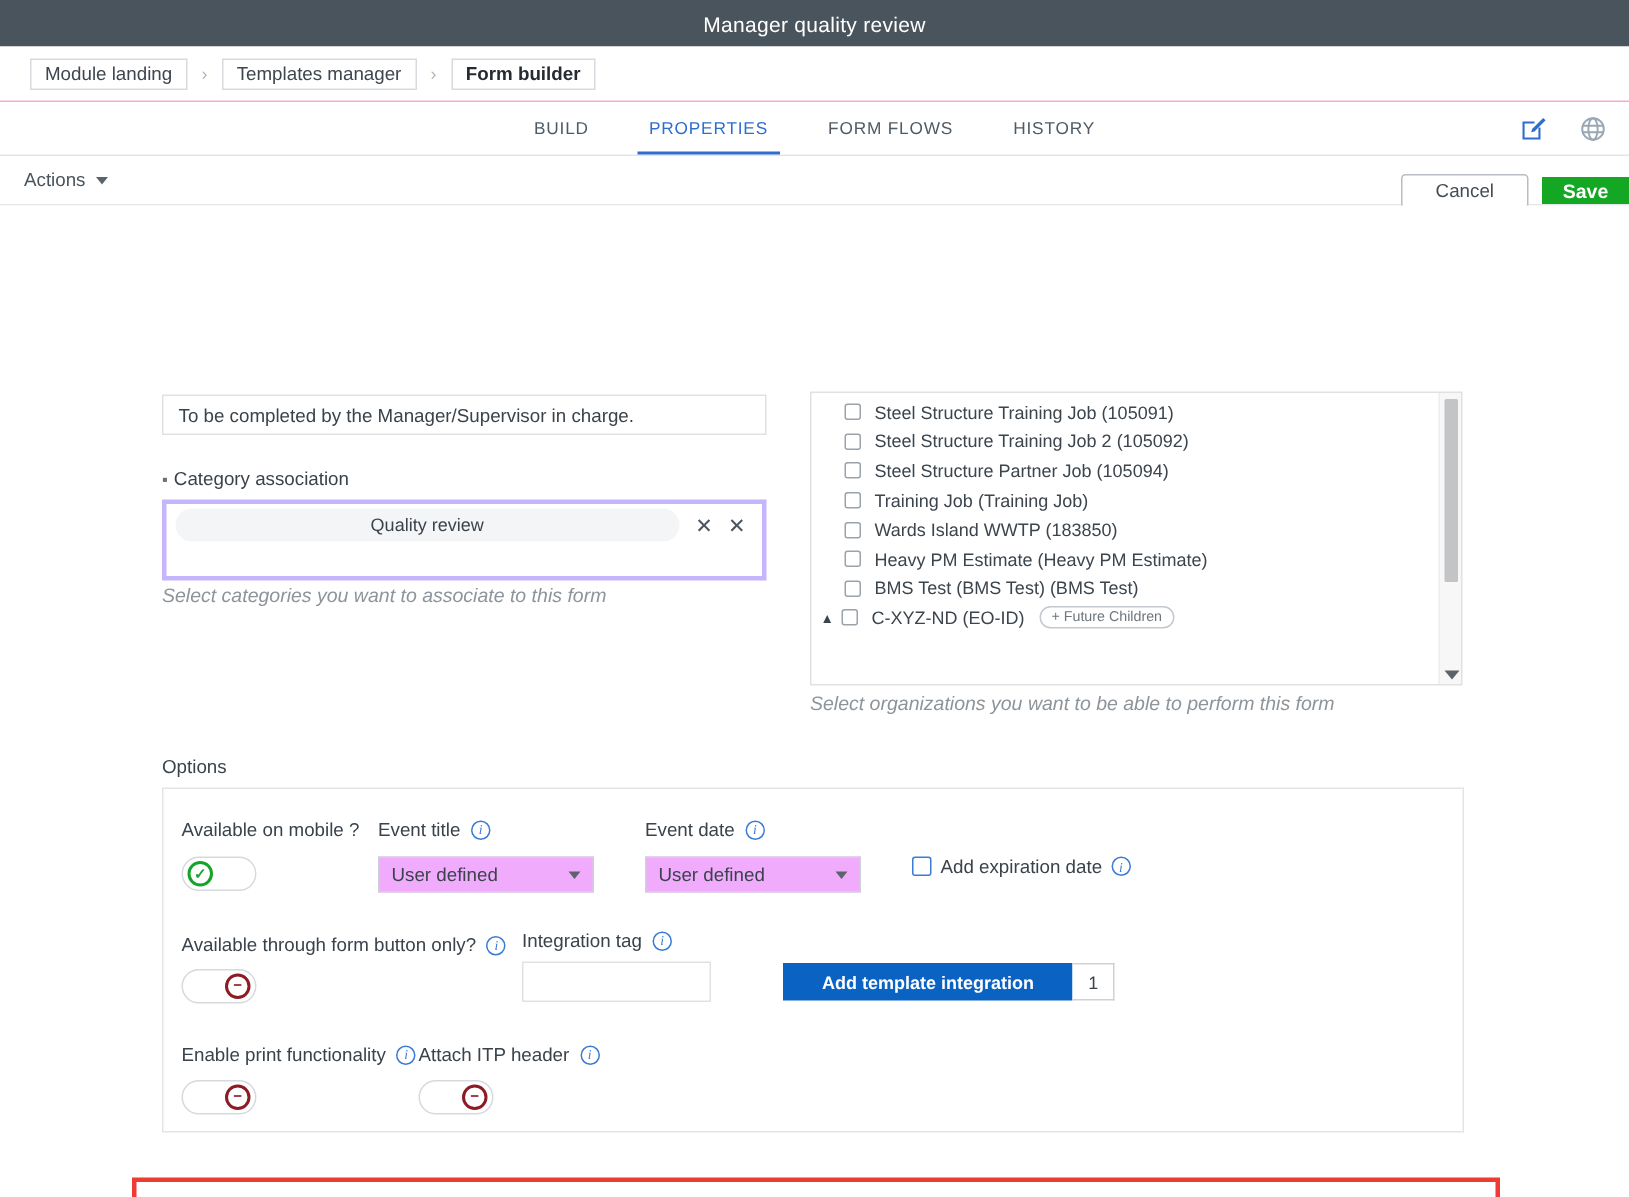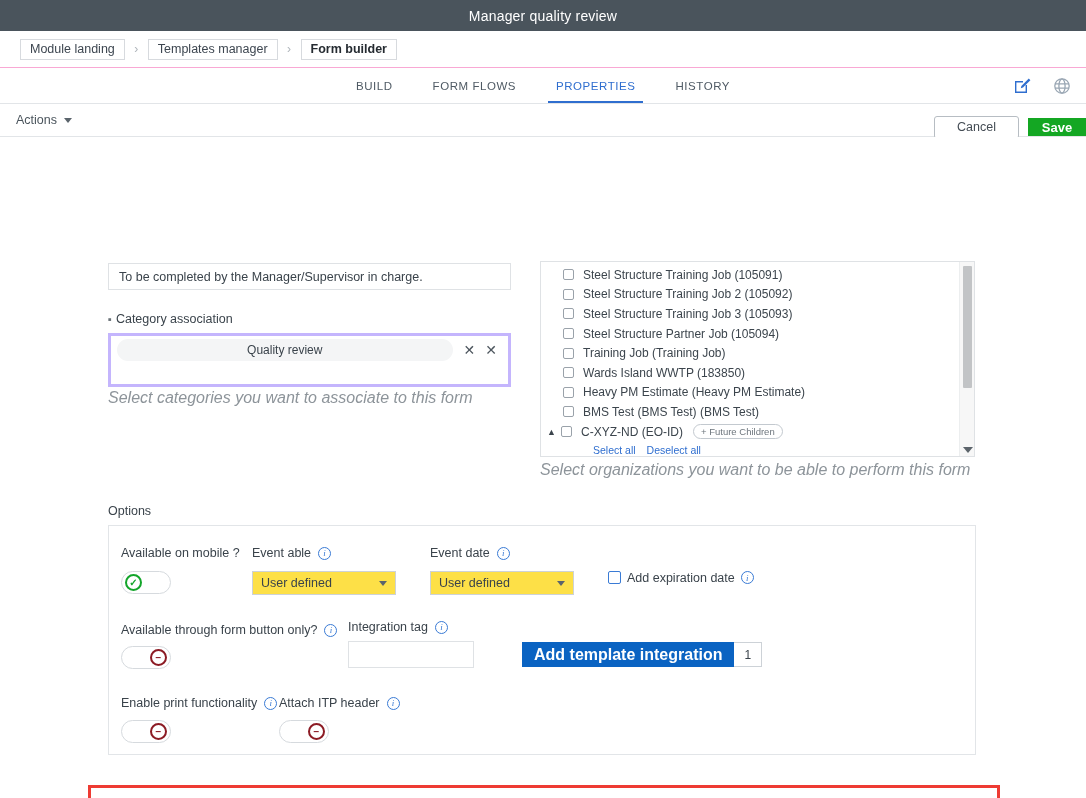--- a/index.html
+++ b/index.html
@@ -166,21 +166,21 @@
     display:flex; align-items:center; justify-content:center;
     font-size:12px; color:#3a434b;
     margin-right:6px;
   }
   .x-mark{
     color:#4d565e; font-size:14px; line-height:1;
     padding:0 5px;
   }
   .hint{
     position:absolute;
-    font-size:16px; font-style:italic; color:#8d949a;
+    font-size:13px; font-style:italic; color:#8d949a;
   }
 
   
   .org-box{
     position:absolute; left:540px; top:124px;
     width:435px; height:196px;
     border:1px solid #dfe2e5; background:#fff;
     overflow:hidden;
   }
   .org-inner{ padding:3px 0 0 0; }
@@ -274,21 +274,21 @@
     display:flex;align-items:center;justify-content:center;
     color:#13a52a; font-size:10px; font-weight:bold;
     background:#fff;
   }
   .toggle.on{ justify-content:flex-start; padding-left:3px; }
   .toggle.off{ justify-content:flex-end; padding-right:3px; }
   .toggle.off .knob{ border-color:#8c1b24; color:#8c1b24; }
   .sel{
     position:absolute;
     width:144px; height:24px;
-    border:1px solid #cdd2d7; background:#fde047;
+    border:1px solid #cdd2d7; background:#f0abfc;
     display:flex; align-items:center;
     padding:0 8px;
     font-size:12.5px; color:#3a434b;
   }
   .sel .cv{
     margin-left:auto;
     width:0;height:0;
     border-left:4px solid transparent;
     border-right:4px solid transparent;
     border-top:5px solid #5b646c;
@@ -307,23 +307,23 @@
     width:126px; height:27px;
     border:1px solid #dfe2e5; background:#fff;
   }
   .add-int{
     position:absolute;
     display:flex; align-items:stretch;
     height:25px;
   }
   .add-int .lbl{
     background:#0a63c2; color:#fff;
-    font-size:16px; font-weight:bold;
-    display:flex; align-items:center;
-    padding:0 12px;
+    font-size:12px; font-weight:bold;
+    display:flex; align-items:center;
+    padding:0 26px;
     white-space:nowrap;
   }
   .add-int .cnt{
     border:1px solid #cdd2d7; border-left:none;
     background:#fff;
     width:28px;
     display:flex; align-items:center; justify-content:center;
     font-size:12px; color:#3a434b;
   }
 
@@ -345,22 +345,22 @@
   <div class="crumb">Module landing</div>
   <div class="crumb-sep">›</div>
   <div class="crumb">Templates manager</div>
   <div class="crumb-sep">›</div>
   <div class="crumb active">Form builder</div>
 </div>
 
 <div class="tabrow">
   <div class="tabs">
     <div class="tab">BUILD</div>
+    <div class="tab selected">PROPERTIES</div>
     <div class="tab">FORM FLOWS</div>
-    <div class="tab selected">PROPERTIES</div>
     <div class="tab">HISTORY</div>
   </div>
   <div class="hdr-icons">
     <span class="ico-btn">
       <svg width="20" height="20" viewBox="0 0 20 20">
           <path d="M3 5h8v1.4H4.4v9.2h9.2V9h1.4v8H3z" fill="#2f6ecf"></path>
           <path d="M16.8 2.6l1.6 1.6-7.4 7.4-2.2.6.6-2.2z" fill="#2f6ecf"></path>
         </svg>
     </span>
     <span class="ico-btn">
@@ -407,24 +407,20 @@
       <div class="org-row">
           <span class="cbx"></span>
           <span>Steel Structure Training Job (105091)</span>
         </div>
       <div class="org-row">
           <span class="cbx"></span>
           <span>Steel Structure Training Job 2 (105092)</span>
         </div>
       <div class="org-row">
           <span class="cbx"></span>
-          <span>Steel Structure Training Job 3 (105093)</span>
-        </div>
-      <div class="org-row">
-          <span class="cbx"></span>
           <span>Steel Structure Partner Job (105094)</span>
         </div>
       <div class="org-row">
           <span class="cbx"></span>
           <span>Training Job (Training Job)</span>
         </div>
       <div class="org-row">
           <span class="cbx"></span>
           <span>Wards Island WWTP (183850)</span>
         </div>
@@ -435,44 +431,40 @@
       <div class="org-row">
           <span class="cbx"></span>
           <span>BMS Test (BMS Test) (BMS Test)</span>
         </div>
       <div class="org-row parent">
         <span class="chev-up">▲</span>
         <span class="cbx"></span>
         <span>C-XYZ-ND (EO-ID)</span>
         <span class="pill-future">+ Future Children</span>
       </div>
-      <div class="selrow">
-        <span>Select all</span>
-        <span>Deselect all</span>
-      </div>
     </div>
     <div class="org-scroll">
       <div class="org-thumb"></div>
       <div class="org-arrow"></div>
     </div>
   </div>
   <div class="hint" style="left:540px; top:324px;">Select organizations you want to be able to perform this form</div>
 
   <div class="opt-title">Options</div>
   <div class="opt-panel"></div>
 
   <div class="fld-label" style="left:121px; top:409px;">
     <span>Available on mobile ?</span>
   </div>
   <div class="toggle on" style="left:121px; top:434px;">
     <span class="knob">✓</span>
   </div>
 
   <div class="fld-label" style="left:252px; top:409px;">
-    <span>Event able</span>
+    <span>Event title</span>
     <span class="info-i">i</span>
   </div>
   <div class="sel" style="left:252px; top:434px;">
     <span>User defined</span>
     <span class="cv"></span>
   </div>
 
   <div class="fld-label" style="left:430px; top:409px;">
     <span>Event date</span>
     <span class="info-i">i</span>

